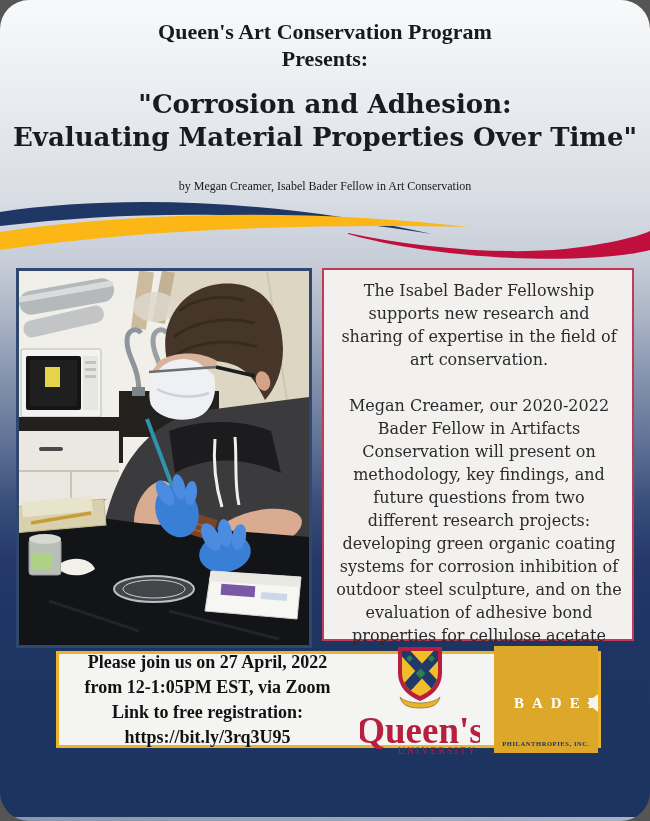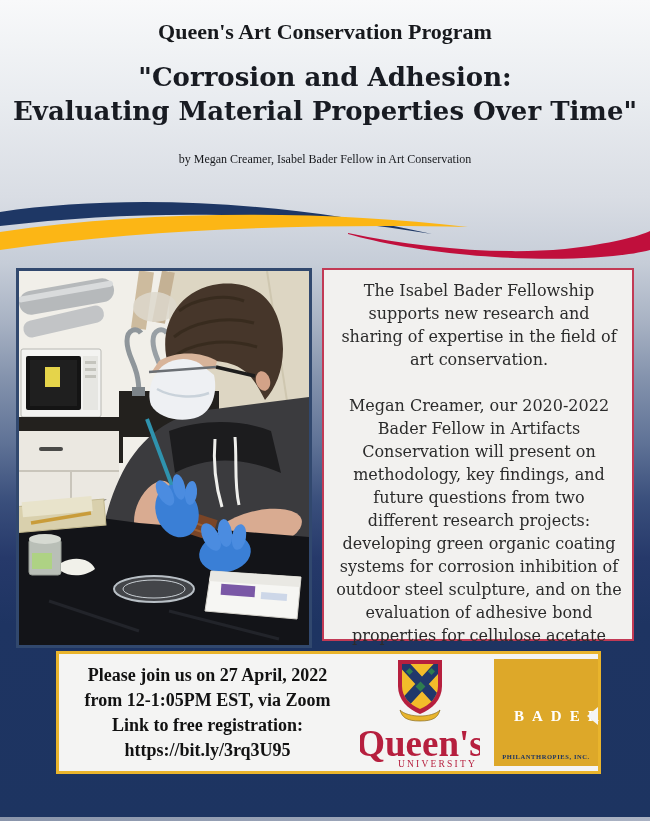--- a/index.html
+++ b/index.html
@@ -2,20 +2,21 @@
 <html><head>
 <meta charset="utf-8">
 <style>
   html,body{margin:0;padding:0;background:#555;}
   .page{
     position:relative;width:650px;height:821px;overflow:hidden;margin:0 auto;
     font-family:"Liberation Serif",serif;
     background:linear-gradient(180deg,
       #f8f9fa 0%,#e9ecf0 12%,#d9dde4 24%,#c6cdd8 32%,#a9b3c4 39%,
       #8493ad 46%,#5f7296 54%,#3a4f7c 61%,#26396a 68%,#1e3462 76%,#1d3461 100%);
+    border-radius:29px;
   }
   .bottom-strip{position:absolute;left:0;bottom:0;width:650px;height:4px;
     background:linear-gradient(90deg,#8a95ab,#aab2c3);}
   
   .header{position:absolute;top:0;left:0;width:650px;text-align:center;color:#17191d;}
   .program{font-size:22px;font-weight:bold;line-height:1.22;margin-top:19px;}
   .talk-title{font-family:"DejaVu Serif","Liberation Serif",serif;
     font-size:26px;font-weight:bold;line-height:1.3;margin-top:15px;color:#181b22;}
   .byline{font-size:12px;font-weight:normal;margin-top:24px;color:#17191d;}
   
@@ -24,21 +25,21 @@
   .photo{position:absolute;left:16px;top:268px;width:296px;height:380px;
     border:3px solid #31486e;box-sizing:border-box;background:#ece9e0;}
   .photo svg{display:block;width:290px;height:374px;}
   
   .descbox{position:absolute;left:322px;top:268px;width:312px;height:373px;
     box-sizing:border-box;border:2px solid #c23a55;background:#f2f1ef;
     padding:9px 10px 0 12px;}
   .descbox p{font-family:"DejaVu Serif","Liberation Serif",serif;
     font-size:16px;line-height:23px;color:#2b2b2b;margin:0 0 23px 0;text-align:center;}
   
-  .regbox{position:absolute;left:56px;top:651px;width:545px;height:123px;
+  .regbox{position:absolute;left:56px;top:651px;width:545px;height:97px;
     box-sizing:border-box;border:3px solid #e9b42c;background:#f4f4f3;
     display:flex;align-items:center;}
   .regtext{width:300px;text-align:center;font-weight:bold;font-size:18px;
     line-height:25px;color:#121212;}
   .regtext .group2{}
   .logos{display:flex;align-items:center;gap:14px;margin-left:4px;}
   .queens-logo{width:120px;height:114px;position:relative;}
   .bader-logo{position:relative;width:104px;height:107px;background:#dda829;}
   .bader-name{position:absolute;left:12px;right:0;top:49px;text-align:center;
     color:#ffffff;font-family:"Liberation Serif",serif;font-size:15px;
@@ -51,20 +52,21 @@
     border-right:11px solid #f4f4f3;}
 </style>
 </head>
 <body>
 
 <div class="page">
 
   <div class="header">
     <div class="program">
       <div>Queen's Art Conservation Program</div>
+      <div>Presents:</div>
     </div>
     <div class="talk-title">
       <div>"Corrosion and Adhesion:</div>
       <div>Evaluating Material Properties Over Time"</div>
     </div>
     <div class="byline">by Megan Creamer, Isabel Bader Fellow in Art Conservation</div>
   </div>
 
   <svg class="swoosh" viewBox="0 0 650 75" aria-hidden="true">
     <path d="M0,14 C120,-4 280,2 432,36 C300,14 150,10 0,28 Z" fill="#1e3765"></path>

